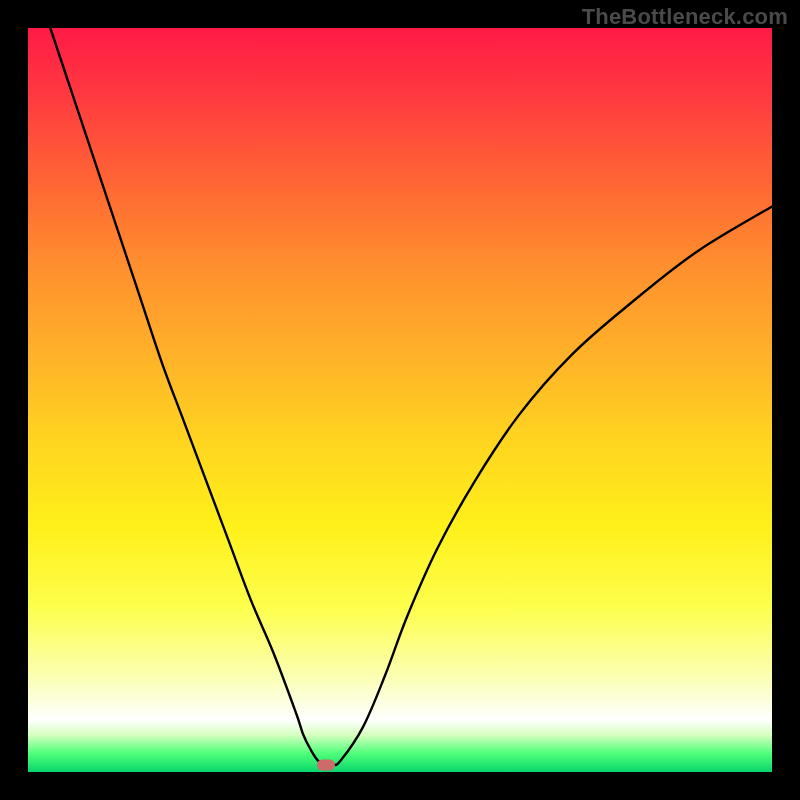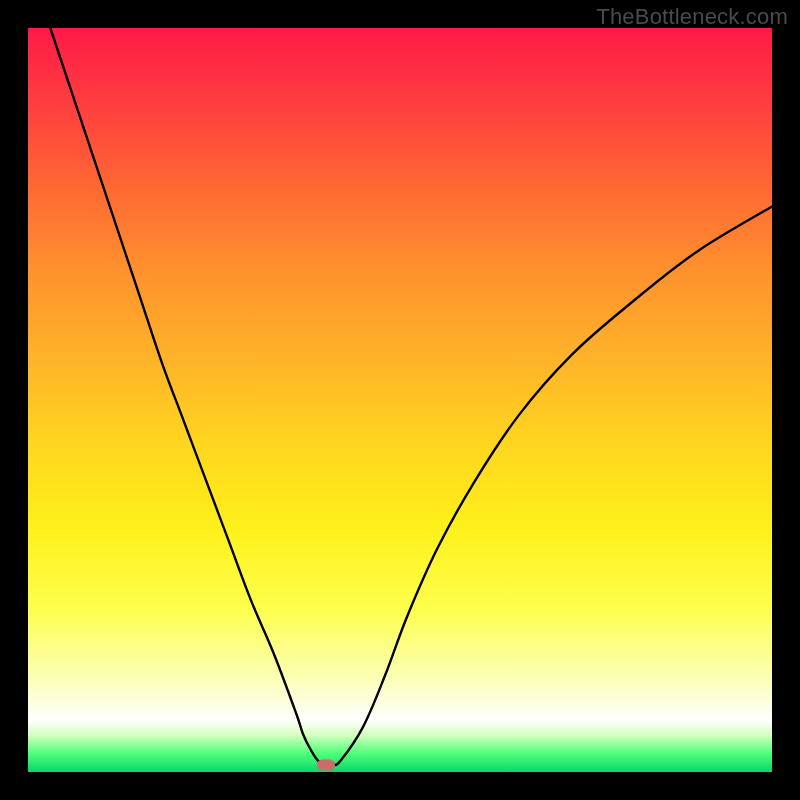--- a/index.html
+++ b/index.html
@@ -32,21 +32,21 @@
       #4fff7a 97.5%,
       #08d66b 100%
     );
   }
   .watermark {
     position: absolute;
     top: 4px;
     right: 12px;
     color: #4a4a4a;
     font-size: 22px;
-    font-weight: 400;
+    font-weight: 700;
     letter-spacing: 0.2px;
     z-index: 10;
   }
   svg.curve {
     position: absolute;
     left: 0;
     top: 0;
     width: 744px;
     height: 744px;
     overflow: visible;

